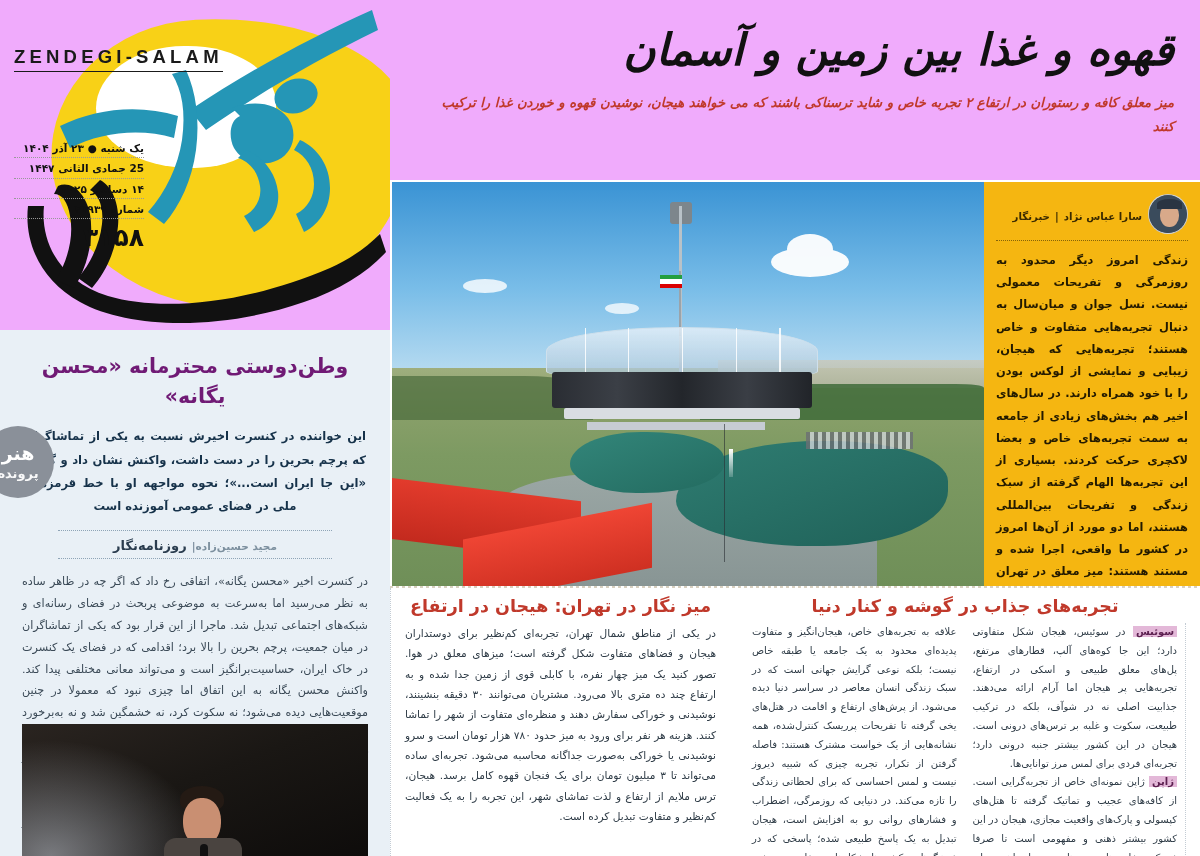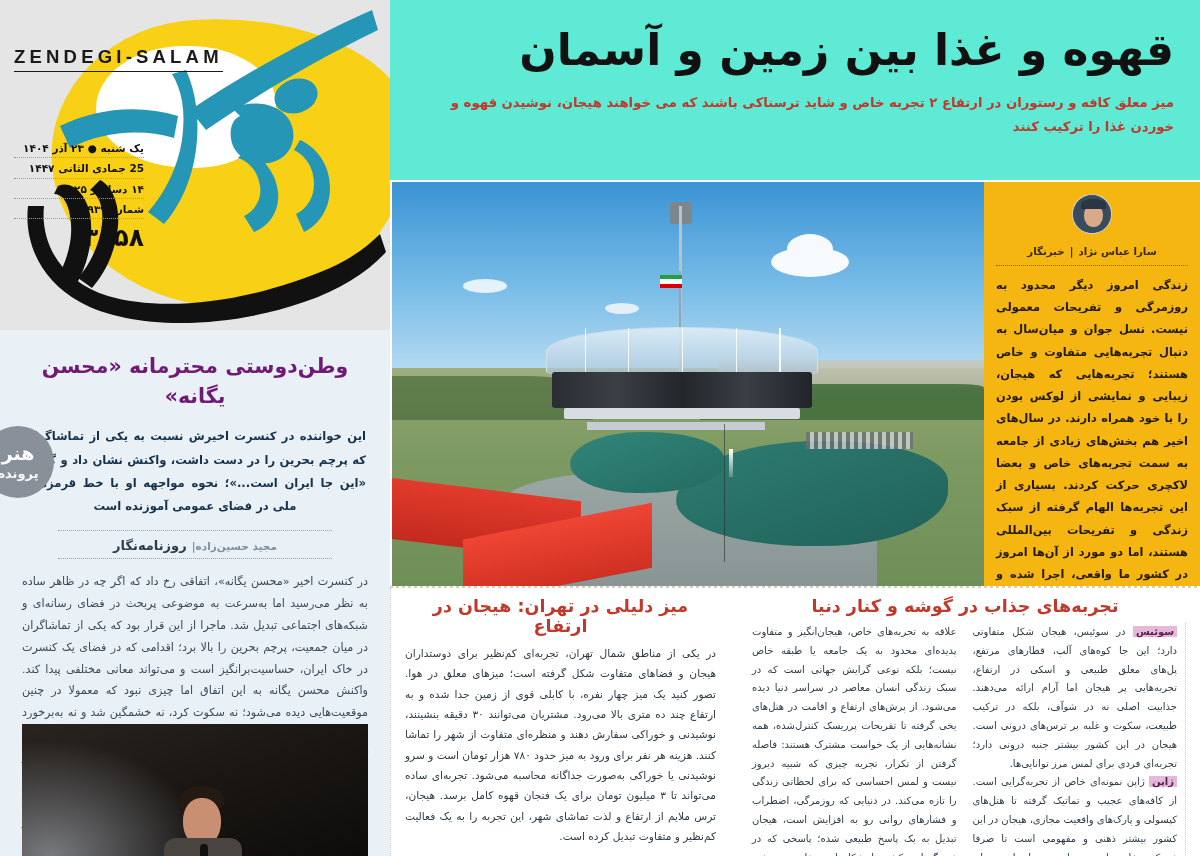--- a/index.html
+++ b/index.html
@@ -11,21 +11,21 @@
     position:relative;
   }
   .page { position:relative; width:1200px; height:856px; background:#fff; overflow:hidden; }
 
   
   .left-col {
     position:absolute; left:0; top:0; width:390px; height:856px;
     background:#ffffff;
   }
   .masthead {
-    position:relative; width:390px; height:330px; overflow:hidden; background:#e5e5e5;padding-left:37px;
+    position:relative; width:390px; height:330px; overflow:hidden; background:#f0abfc;padding-left:37px;
   }
   
   .blob-yellow {
     position:absolute; left:52px; top:18px; width:360px; height:290px;
     background:#F8D117;
     border-radius:42% 58% 48% 52% / 46% 40% 60% 54%;
     transform:rotate(-3deg);
   }
   .blob-white {
     position:absolute; left:96px; top:46px; width:180px; height:122px;
@@ -110,21 +110,21 @@
   .cp-face { position:absolute; left:9px; top:12px; width:38px; height:48px;
     background:#c98f72; border-radius:46% 46% 48% 48%; }
   .cp-body { position:absolute; left:-10px; top:52px; width:78px; height:28px;
     background:#4a4440; border-radius:12px 12px 0 0; }
   .cp-mic { position:absolute; left:26px; top:58px; width:8px; height:18px;
     background:#111; border-radius:4px; }
 
   
   .headline-zone {
     position:absolute; left:390px; top:0; width:810px; height:180px;
-    background:#5eead4; padding:22px 26px 0 26px;
+    background:#f0abfc; padding:22px 26px 0 26px;font-style:italic;
   }
   .main-headline {
     font-size:44px; font-weight:700; color:#111; text-align:right;
     line-height:1.25; letter-spacing:-1px;
   }
   .main-kicker {
     margin-top:14px; font-size:13.2px; font-weight:700; color:#C0392B;
     line-height:1.85; text-align:right;
   }
 
@@ -201,21 +201,21 @@
   .cars { position:absolute; left:70%; top:62%; width:18%; height:4%;
     background:repeating-linear-gradient(90deg,#6b6f74 0 4px,#cfd4d8 4px 8px); opacity:.8; }
 
   
   .yellow-panel {
     position:absolute; left:984px; top:182px; width:216px; height:404px;
     background:#F5B611; padding:12px 12px 0 12px; overflow:hidden;
   }
   .yp-byline {
     display:flex; align-items:center; gap:6px; justify-content:flex-start;
-    border-bottom:1px dotted rgba(0,0,0,.45); padding-bottom:6px; margin-bottom:8px;flex-direction:column;
+    border-bottom:1px dotted rgba(0,0,0,.45); padding-bottom:6px; margin-bottom:8px;
   }
   .avatar {
     width:40px; height:40px; border-radius:50%; overflow:hidden; flex:0 0 40px;
     background:linear-gradient(180deg,#6b7a8a,#2f3a46); position:relative;
     border:1.5px solid rgba(255,255,255,.7);
   }
   .av-scarf { position:absolute; inset:0; background:#3a4b5c; border-radius:50%; }
   .av-face { position:absolute; left:11px; top:9px; width:19px; height:23px;
     background:#d8a98a; border-radius:48%; }
   .av-hairline { position:absolute; left:8px; top:4px; width:25px; height:10px;
@@ -370,21 +370,21 @@
       </div>
     </div>
     <div class="yp-body">زندگی امروز دیگر محدود به روزمرگی و تفریحات معمولی نیست. نسل جوان و میان‌سال به دنبال تجربه‌هایی متفاوت و خاص هستند؛ تجربه‌هایی که هیجان، زیبایی و نمایشی از لوکس بودن را با خود همراه دارند. در سال‌های اخیر هم بخش‌های زیادی از جامعه به سمت تجربه‌های خاص و بعضا لاکچری حرکت کردند. بسیاری از این تجربه‌ها الهام گرفته از سبک زندگی و تفریحات بین‌المللی هستند، اما دو مورد از آن‌ها امروز در کشور ما واقعی، اجرا شده و مستند هستند: میز معلق در تهران و رستوران معلق در مشهد. این تجربه‌ها نشان می‌دهد که ایران می‌تواند ترکیبی از ابتکار، هیجان و لوکس بودن را با رعایت ایمنی و استانداردهای واقعی ارائه دهد. با ما برای معرفی و زمینه‌های ترند شدن چنین تجربه‌هایی همراه باشید.</div>
   </div>
 
   <div class="top-rule"></div>
 
   <div class="lower">
 
     <div class="lower-right">
-      <div class="sec-head-red">میز دلیلی در تهران: هیجان در ارتفاع</div>
+      <div class="sec-head-red">میز نگار در تهران: هیجان در ارتفاع</div>
       <div class="body-txt">در یکی از مناطق شمال تهران، تجربه‌ای کم‌نظیر برای دوستداران هیجان و فضاهای متفاوت شکل گرفته است؛ میزهای معلق در هوا. تصور کنید یک میز چهار نفره، با کابلی قوی از زمین جدا شده و به ارتفاع چند ده متری بالا می‌رود. مشتریان می‌توانند ۳۰ دقیقه بنشینند، نوشیدنی و خوراکی سفارش دهند و منظره‌ای متفاوت از شهر را تماشا کنند. هزینه هر نفر برای ورود به میز حدود ۷۸۰ هزار تومان است و سرو نوشیدنی یا خوراکی به‌صورت جداگانه محاسبه می‌شود. تجربه‌ای ساده می‌تواند تا ۳ میلیون تومان برای یک فنجان قهوه کامل برسد. هیجان، ترس ملایم از ارتفاع و لذت تماشای شهر، این تجربه را به یک فعالیت کم‌نظیر و متفاوت تبدیل کرده است.</div>
 
     </div>
 
     <div class="lower-left">
       <div style="width:100%;">
         <div class="sec-head-red">تجربه‌های جذاب در گوشه و کنار دنیا</div>
         <div style="display:flex; flex-direction:row-reverse;">
           <div class="sub-col">
             <div class="body-txt small">علاقه به تجربه‌های خاص، هیجان‌انگیز و متفاوت پدیده‌ای محدود به یک جامعه یا طبقه خاص نیست؛ بلکه نوعی گرایش جهانی است که در سبک زندگی انسان معاصر در سراسر دنیا دیده می‌شود. از پرش‌های ارتفاع و اقامت در هتل‌های یخی گرفته تا تفریحات پرریسک کنترل‌شده، همه نشانه‌هایی از یک خواست مشترک هستند: فاصله گرفتن از تکرار، تجربه چیزی که شبیه دیروز نیست و لمس احساسی که برای لحظاتی زندگی را تازه می‌کند. در دنیایی که روزمرگی، اضطراب و فشارهای روانی رو به افزایش است، هیجان تبدیل به یک پاسخ طبیعی شده؛ پاسخی که در فرهنگ‌ها و کشورها شکل‌های متفاوتی به خود می‌گیرد اما ریشه‌اش یکی است.</div>

